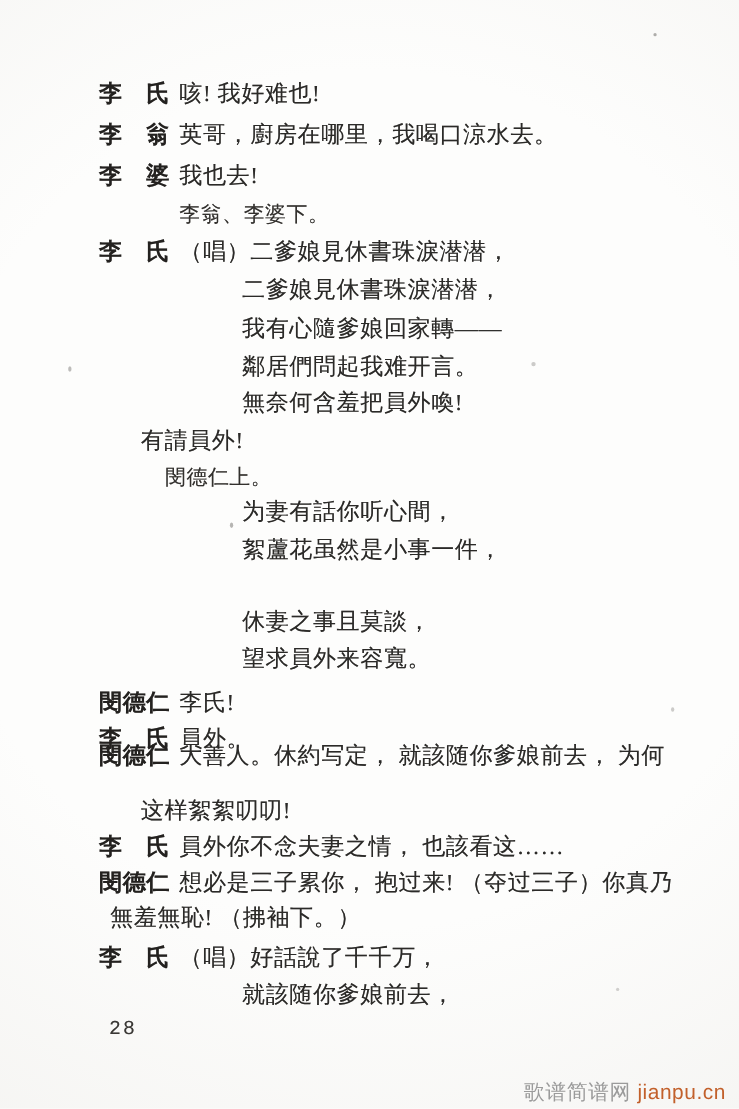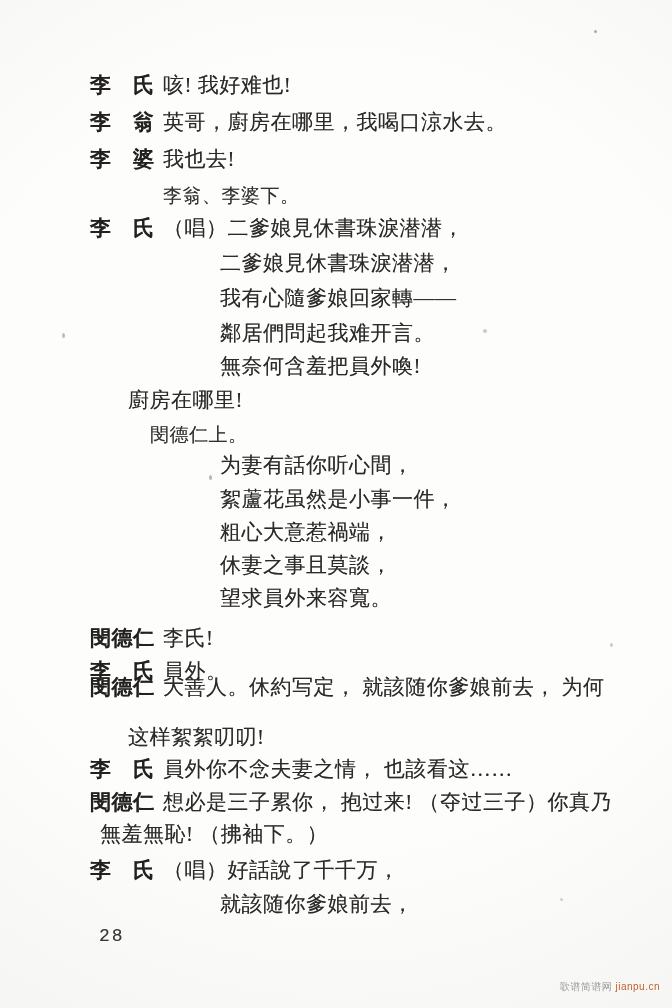--- a/index.html
+++ b/index.html
@@ -36,21 +36,21 @@
   .x-cont{left:100px;}
   .x-verse{left:220px;}
   .pagenum{
     position:absolute;left:99px;top:926px;
     font-size:18px;letter-spacing:2px;color:#3a3835;
     font-family:Liberation Mono, monospace;
     text-shadow:0 0 0.5px rgba(40,38,36,0.4);
   }
   .watermark{
     position:absolute;right:12px;top:980px;
-    font-size:10px;letter-spacing:0.5px;
+    font-size:19px;letter-spacing:0.5px;
     font-family:"Liberation Sans",sans-serif;
   }
   .wm-name{color:#9b9b9b;}
   .wm-url{color:#c2602b;}
   .speck{position:absolute;background:#6f6d6a;border-radius:50%;opacity:0.55;}
 </style>
 </head>
 <body>
 
 <div class="page">
@@ -63,27 +63,26 @@
 
   <div class="line stage x-stage1" style="top:183px"><span>李翁、李婆下。</span></div>
 
   <div class="line" style="top:215px"><span class="speaker">李　氏</span><span>（唱）二爹娘見休書珠淚潜潜，</span></div>
 
   <div class="line x-verse" style="top:250px"><span>二爹娘見休書珠淚潜潜，</span></div>
   <div class="line x-verse" style="top:285px"><span>我有心隨爹娘回家轉——</span></div>
   <div class="line x-verse" style="top:320px"><span>鄰居們問起我难开言。</span></div>
   <div class="line x-verse" style="top:353px"><span>無奈何含羞把員外喚!</span></div>
 
-  <div class="line x-out" style="top:387px"><span>廚房在哪里!</span></div>
+  <div class="line x-out" style="top:387px"><span>有請員外!</span></div>
 
   <div class="line stage x-stage2" style="top:422px"><span>閔德仁上。</span></div>
 
   <div class="line x-verse" style="top:452px"><span>为妻有話你听心間，</span></div>
   <div class="line x-verse" style="top:486px"><span>絮蘆花虽然是小事一件，</span></div>
-  <div class="line x-verse" style="top:519px"><span>粗心大意惹禍端，</span></div>
   <div class="line x-verse" style="top:552px"><span>休妻之事且莫談，</span></div>
   <div class="line x-verse" style="top:585px"><span>望求員外来容寬。</span></div>
 
   <div class="line" style="top:625px"><span class="speaker">閔德仁</span><span>李氏!</span></div>
 
   <div class="line" style="top:658px"><span class="speaker">李　氏</span><span>員外。</span></div>
 
   <div class="line" style="top:674px"><span class="speaker">閔德仁</span><span>大善人。休約写定， 就該随你爹娘前去， 为何</span></div>
 
   <div class="line x-out" style="top:724px"><span>这样絮絮叨叨!</span></div>

